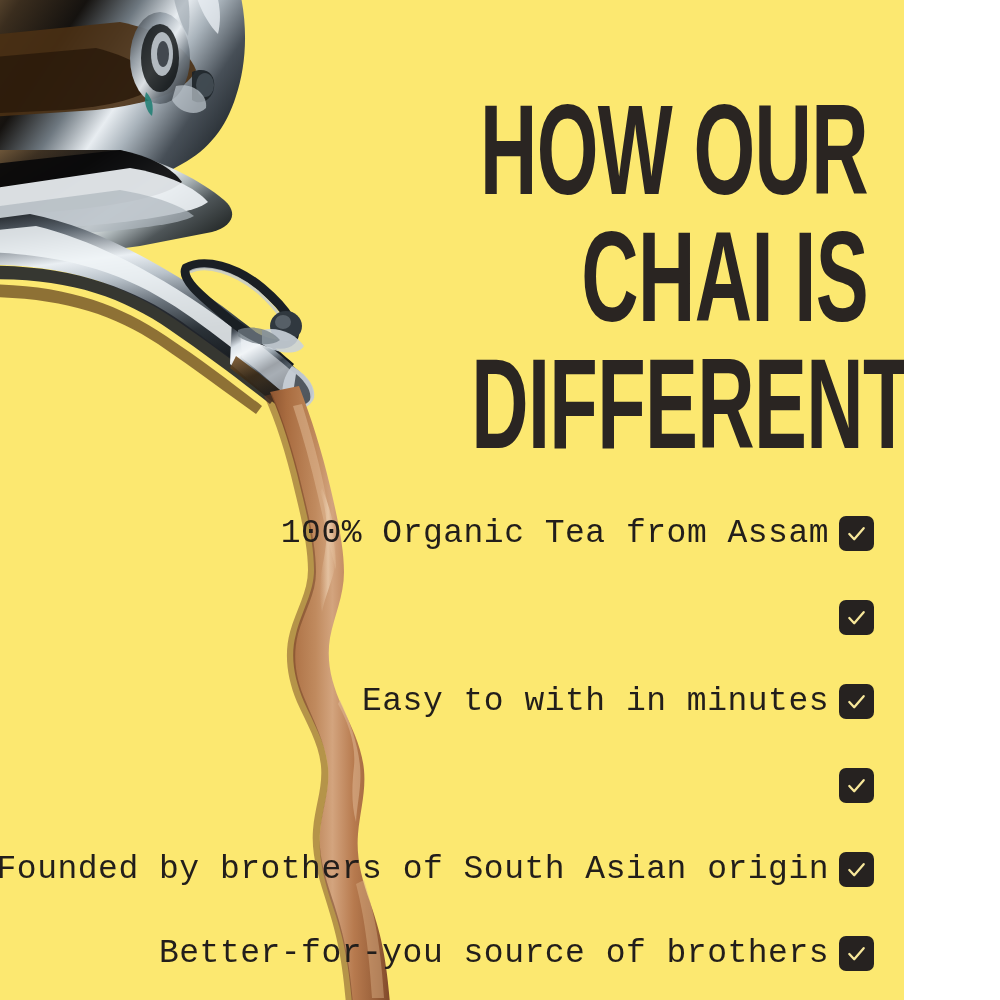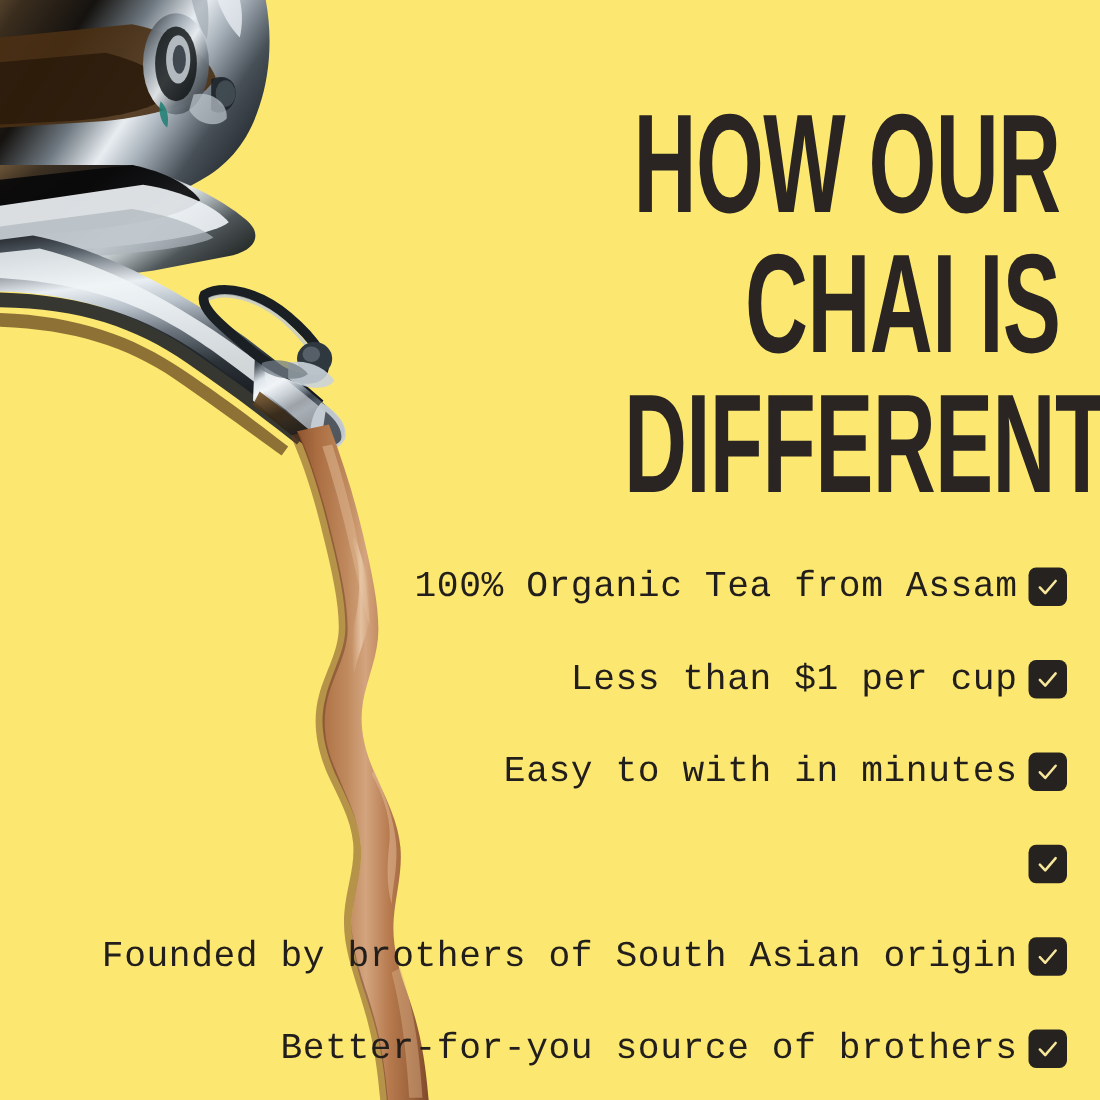--- a/index.html
+++ b/index.html
@@ -3,21 +3,21 @@
 <meta charset="utf-8">
 <style>
   html,body{margin:0;padding:0;}
   body{
     width:1000px;height:1000px;
     font-family:"Liberation Sans",sans-serif;
     overflow:hidden;
   }
   #poster{
     position:relative;
-    width:1000px;height:1000px;
+    width:904px;height:1000px;
     background:#FCE870;
     overflow:hidden;
   }
 
   
   #kettle-art{
     position:absolute;left:0;top:0;width:520px;height:1000px;
     pointer-events:none;
   }
 
@@ -302,21 +302,20 @@
     <div class="check-row">
       <span class="check-label">100% Organic Tea from Assam</span>
       <span class="check-box">
         <svg width="23" height="23" viewBox="0 0 24 24">
             <path d="M4.5 12.6 L9.6 18 L19.5 6.4" fill="none" stroke="#F7E79A" stroke-width="2.4" stroke-linecap="round" stroke-linejoin="round"></path>
           </svg>
       </span>
     </div>
 
     <div class="check-row">
-      <span class="check-label">Less than $1 per cup</span>
       <span class="check-box">
         <svg width="23" height="23" viewBox="0 0 24 24">
             <path d="M4.5 12.6 L9.6 18 L19.5 6.4" fill="none" stroke="#F7E79A" stroke-width="2.4" stroke-linecap="round" stroke-linejoin="round"></path>
           </svg>
       </span>
     </div>
 
     <div class="check-row">
       <span class="check-label">Easy to with in minutes</span>
       <span class="check-box">

